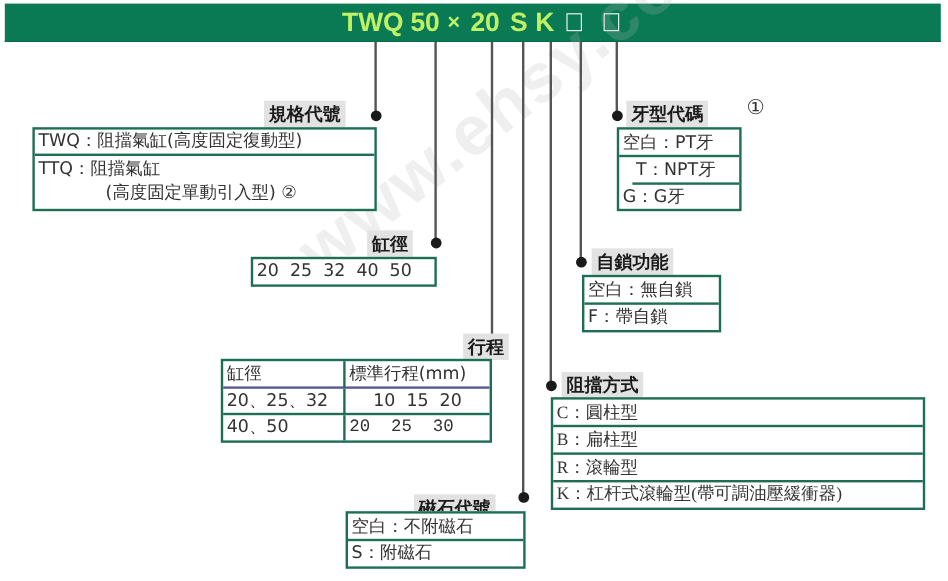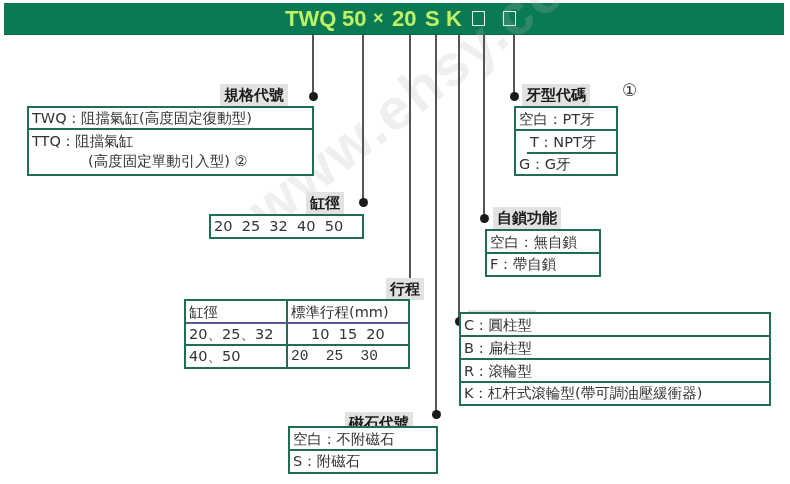--- a/index.html
+++ b/index.html
@@ -98,21 +98,21 @@
   </div>
 </div>
 
 <div class="label" style="left:345px;top:412px;">磁石代號</div>
 <div class="tbl" style="left:288px;top:426px;width:150px;height:48px;">
   <div class="row" style="height:23px;line-height:22px;">空白：不附磁石</div>
   <div class="row" style="height:21px;line-height:21px;">S：附磁石</div>
 </div>
 
 <div class="label" style="left:468px;top:310px;">阻擋方式</div>
-<div class="tbl" style="left:459px;top:312px;width:312px;height:94px;">
+<div class="tbl" style="left:459px;top:331px;width:312px;height:94px;font-family:Liberation Serif, serif;">
   <div class="row" style="height:23px;line-height:22px;">C：圓柱型</div>
   <div class="row" style="height:23px;line-height:22px;">B：扁柱型</div>
   <div class="row" style="height:23px;line-height:22px;">R：滾輪型</div>
   <div class="row" style="height:21px;line-height:21px;">K：杠杆式滾輪型(帶可調油壓緩衝器)</div>
 </div>
 
 <div class="label" style="left:493px;top:207px;">自鎖功能</div>
 <div class="tbl" style="left:485px;top:229px;width:116px;height:48px;">
   <div class="row" style="height:23px;line-height:22px;">空白：無自鎖</div>
   <div class="row" style="height:21px;line-height:21px;">F：帶自鎖</div>

